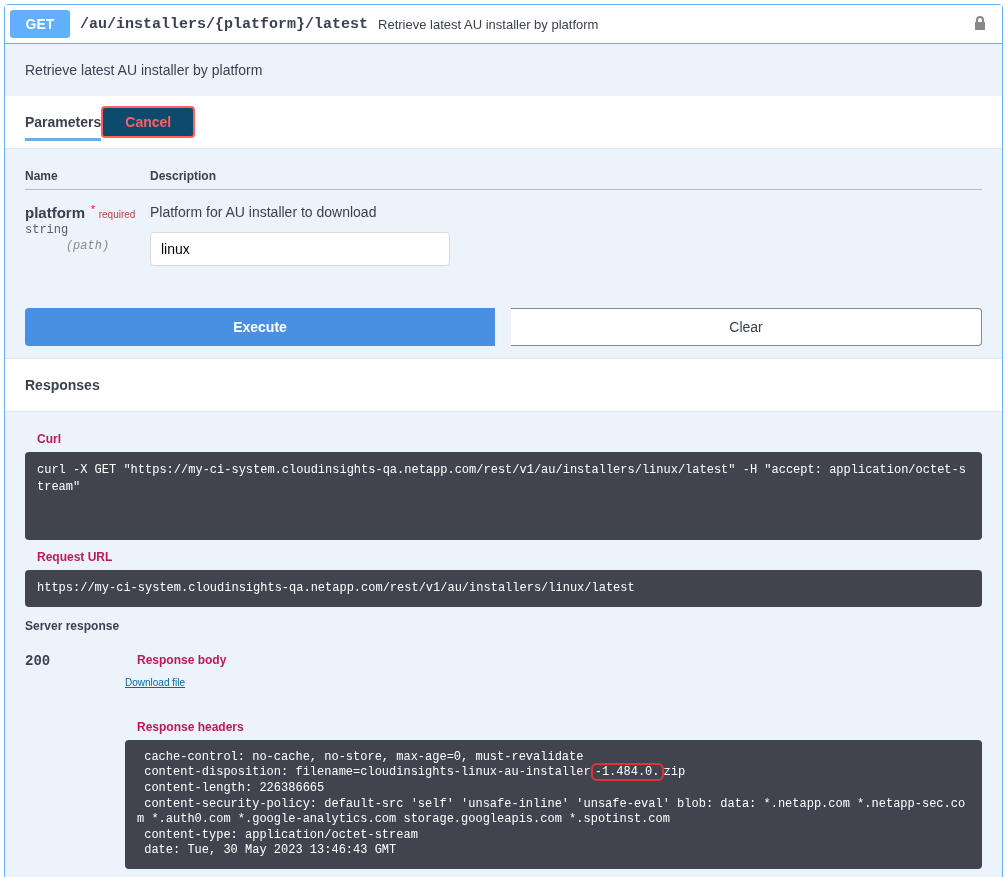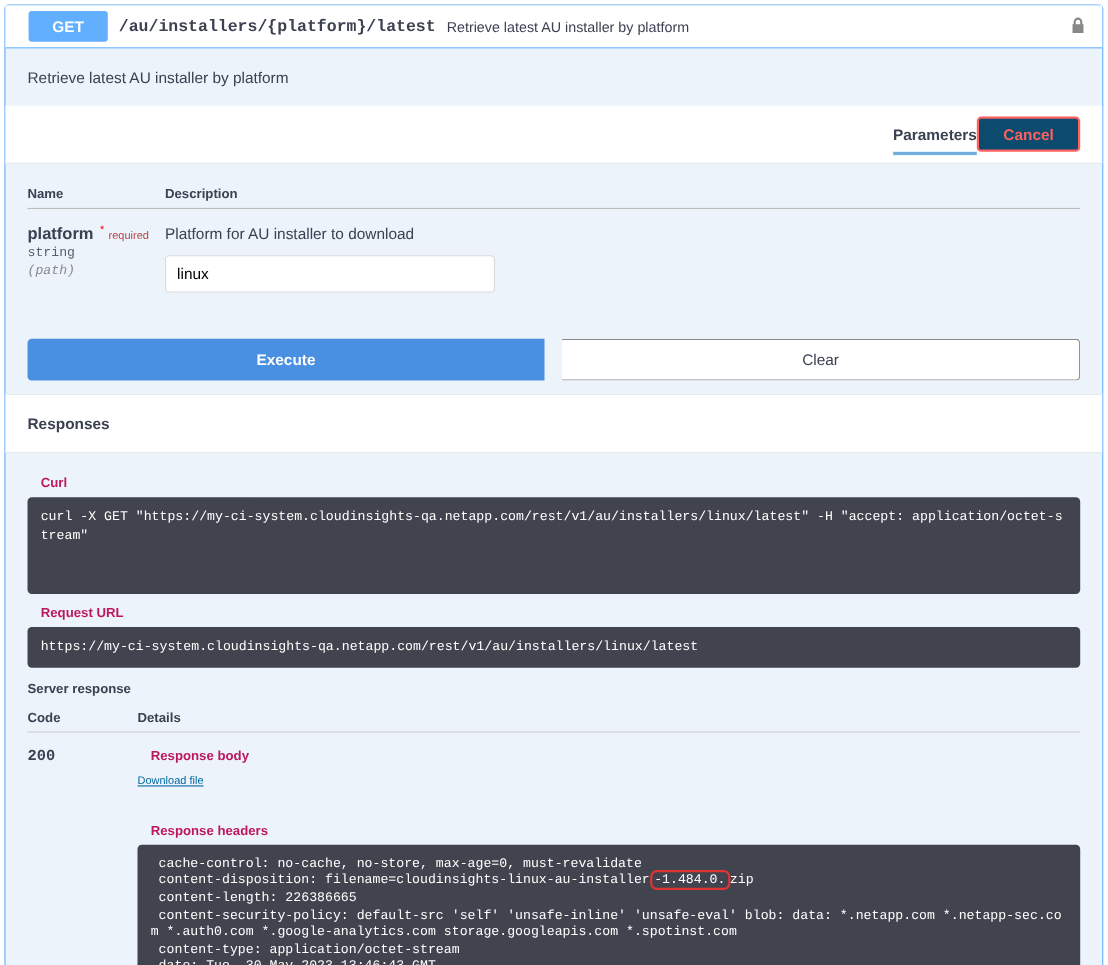--- a/index.html
+++ b/index.html
@@ -23,25 +23,24 @@
     border-bottom: 1px solid #61affe;
     background: #fff;
     cursor: pointer;
   }
   .method-badge {
     background: #61affe;
     color: #fff;
     font-weight: 700;
     font-size: 14px;
     padding: 6px 0;
-    width: 72px;
+    width: 60px;
     text-align: center;
     border-radius: 3px;
     margin-right: 10px;
-    margin-left: 16px;
   }
   .path {
     font-family: "Courier New", monospace;
     font-weight: 700;
     font-size: 15px;
     color: #3b4151;
     margin-right: 10px;
   }
   .summary-text {
     font-size: 13px;
@@ -54,21 +53,21 @@
   }
   .opblock-body { padding: 0; }
   .description {
     padding: 18px 20px;
     color: #3b4151;
     font-size: 14px;
   }
   .section-header-row {
     display: flex;
     align-items: center;
-    justify-content: flex-end;
+    justify-content: flex-start;
     background: #fff;
     padding: 10px 20px;
     border-bottom: 1px solid #e4e7eb;
   }
   .section-header {
     font-weight: 700;
     font-size: 14px;
     color: #3b4151;
     padding-bottom: 8px;
     border-bottom: 3px solid #6faee0;
@@ -111,20 +110,21 @@
     font-size: 12px;
     color: #55606e;
     margin-top: 2px;
   }
   .param-in {
     font-family: "Courier New", monospace;
     font-size: 12px;
     color: #888;
     font-style: italic;
     margin-top: 2px;
+    text-align: center;
   }
   .param-desc-text { font-size: 14px; color: #3b4151; margin-bottom: 12px; }
   .param-input {
     width: 300px;
     padding: 8px 10px;
     border: 1px solid #d9d9d9;
     border-radius: 4px;
     font-size: 14px;
     background: #fff;
   }
@@ -275,24 +275,20 @@
     <div class="responses-header">Responses</div>
 
     <div class="resp-body">
       <div class="sub-label">Curl</div>
       <div class="code-block tall">curl -X GET "https://my-ci-system.cloudinsights-qa.netapp.com/rest/v1/au/installers/linux/latest" -H "accept: application/octet-stream"</div>
 
       <div class="sub-label">Request URL</div>
       <div class="code-block">https://my-ci-system.cloudinsights-qa.netapp.com/rest/v1/au/installers/linux/latest</div>
 
       <div class="server-resp">Server response</div>
-      <div class="resp-head-row">
-        <div class="resp-code-col">Code</div>
-        <div class="resp-detail-col">Details</div>
-      </div>
 
       <div class="resp-row">
         <div class="resp-code-col resp-code">200</div>
         <div class="resp-detail-col">
           <div class="sub-label" style="margin-top:0">Response body</div>
           <a class="link">Download file</a>
           <div class="sub-label">Response headers</div>
           <div class="headers-block">
 <span> cache-control: no-cache, no-store, max-age=0, must-revalidate 
  content-disposition: filename=cloudinsights-linux-au-installer</span><span class="highlight-box">-1.484.0.</span><span>zip</span><span> 

